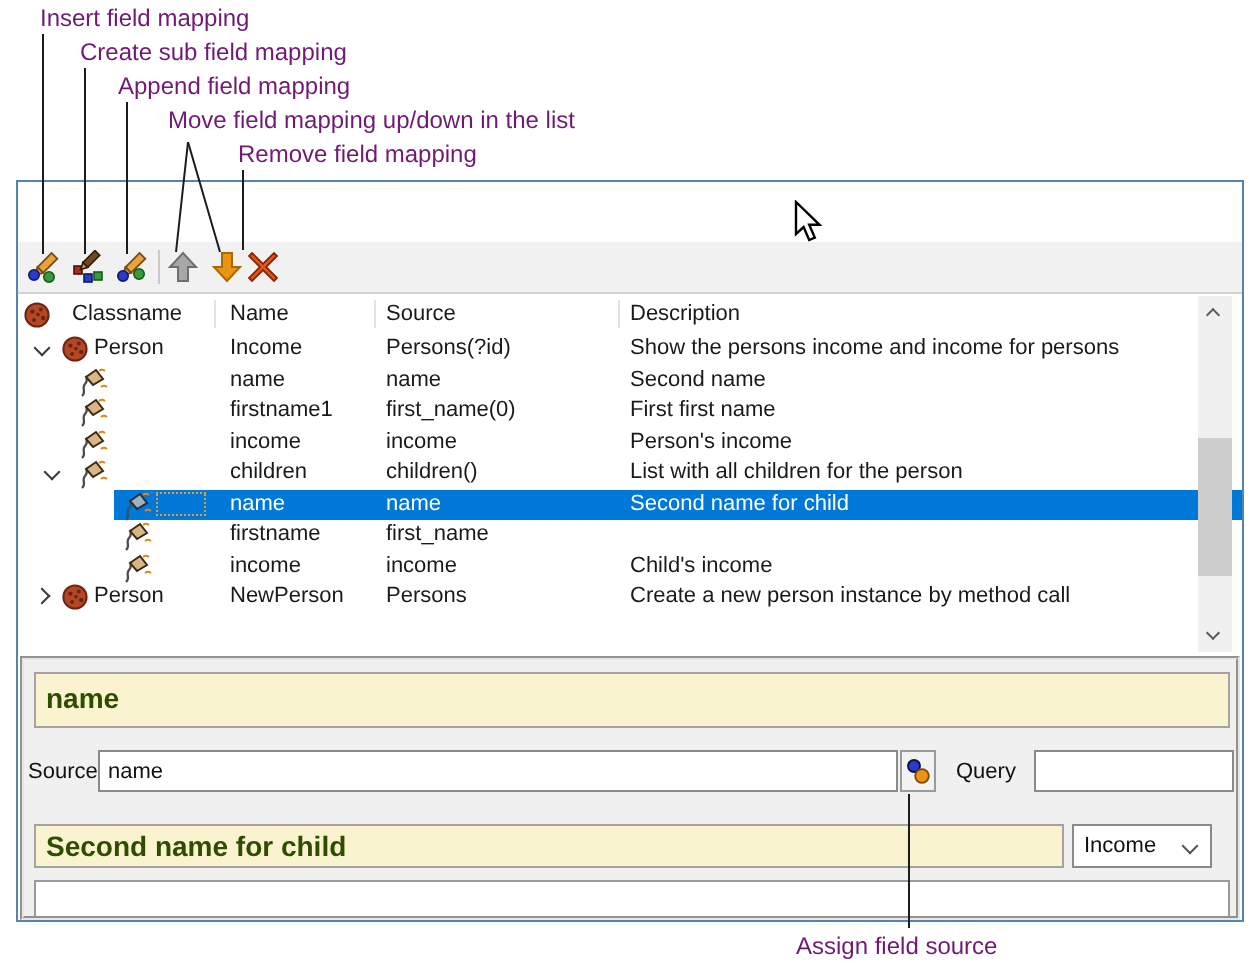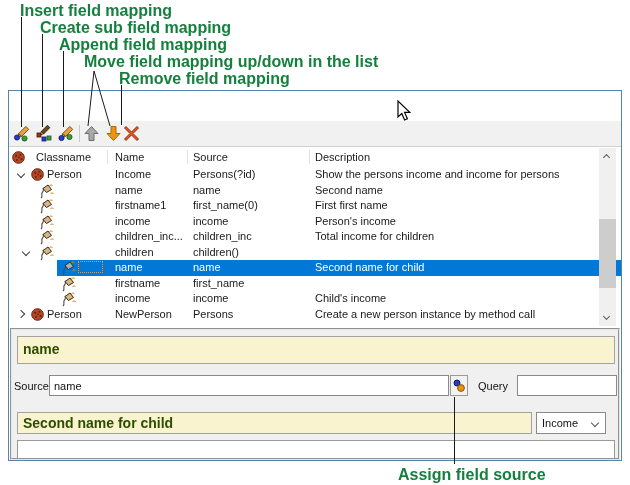--- a/index.html
+++ b/index.html
@@ -5,21 +5,21 @@
   * { margin:0; padding:0; box-sizing:border-box; }
   html,body { width:630px; height:485px; }
   body {
     position:relative; width:630px; height:485px;
     background:#ffffff; overflow:hidden;
     font-family:"Liberation Sans","DejaVu Sans",sans-serif;
     -webkit-font-smoothing:antialiased;
   }
 
   
-  .callout { position:absolute; font-size:16px; color:#15803d; white-space:nowrap; z-index:50;font-weight:bold; }
+  .callout { position:absolute; font-size:12px; color:#701a75; white-space:nowrap; z-index:50; }
   .cline  { position:absolute; width:1px; background:#1b1b1b; z-index:50; }
   .fork   { position:absolute; z-index:50; }
 
   
   .window {
     position:absolute; left:8px; top:90px; width:614px; height:371px;
     background:#ffffff; border:1px solid #5585ad;
   }
 
   
@@ -206,36 +206,29 @@
 
     <div class="row">
       <svg class="icon" style="left:29px" width="16" height="15">
           <use href="#mapicon"></use>
         </svg>
       <span class="cell" style="left:106px">income</span>
       <span class="cell" style="left:184px">income</span>
       <span class="cell" style="left:306px">Person's income</span>
     </div>
 
-    <div class="row">
-      <svg class="icon" style="left:29px" width="16" height="15">
-          <use href="#mapicon"></use>
-        </svg>
-      <span class="cell" style="left:106px">children_inc...</span>
-      <span class="cell" style="left:184px">children_inc</span>
-      <span class="cell" style="left:306px">Total income for children</span>
-    </div>
 
     <div class="row">
       <span class="chev down" style="left:14px"></span>
       <svg class="icon" style="left:29px" width="16" height="15">
           <use href="#mapicon"></use>
         </svg>
       <span class="cell" style="left:106px">children</span>
       <span class="cell" style="left:184px">children()</span>
+      <span class="cell" style="left:306px">List with all children for the person</span>
     </div>
 
     <div class="row sel">
       <span class="hl"></span>
       <svg class="icon" style="left:51px" width="16" height="15">
           <use href="#mapicon-sel"></use>
         </svg>
       <span class="focusbox"></span>
       <span class="cell" style="left:106px">name</span>
       <span class="cell" style="left:184px">name</span>

